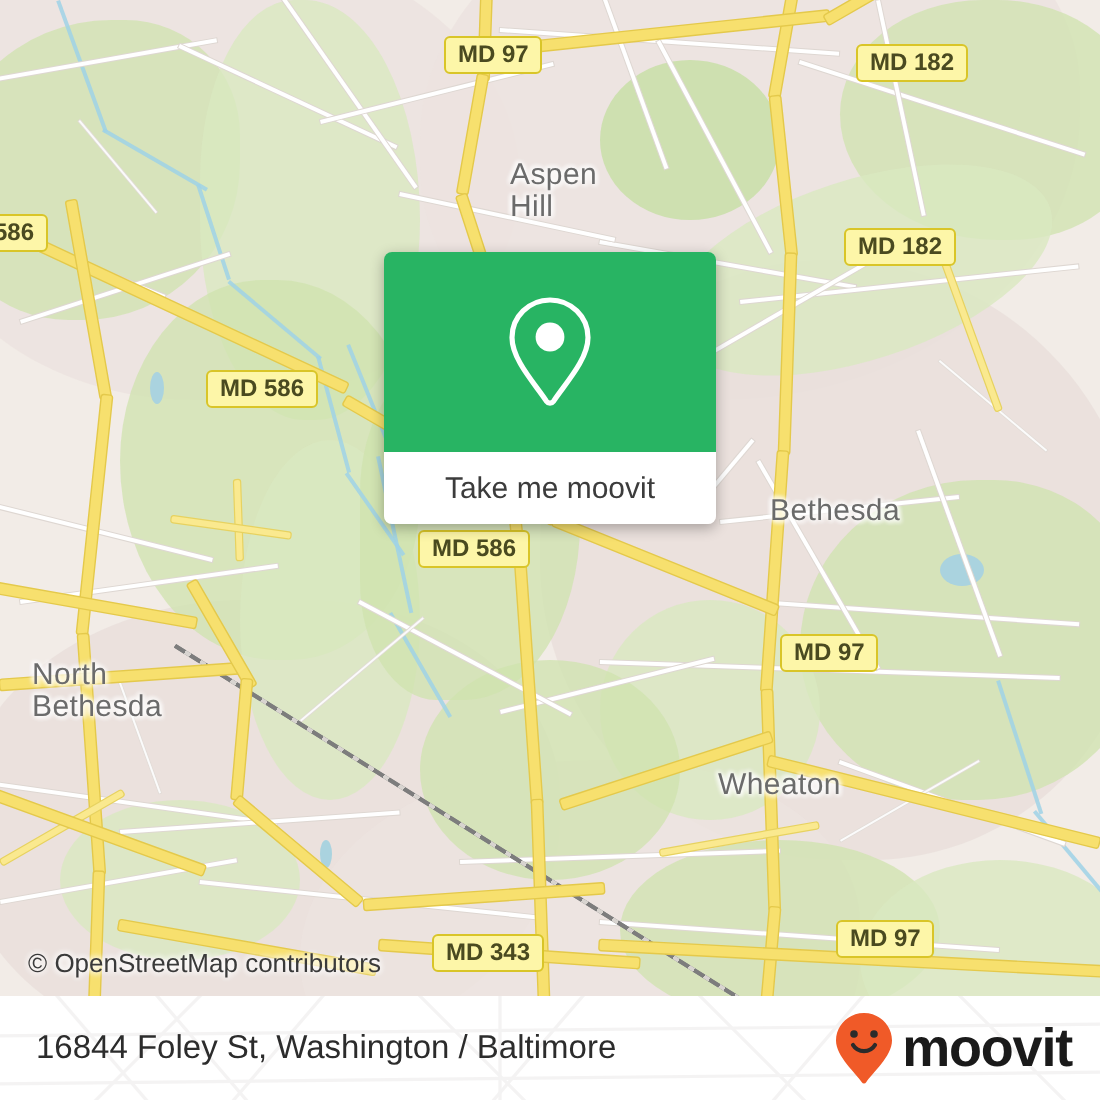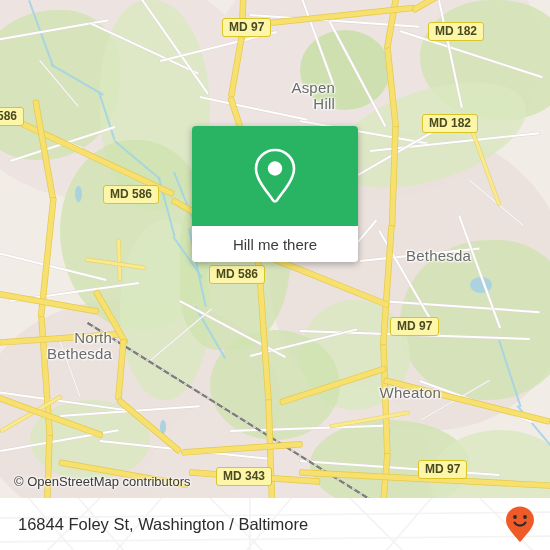--- a/index.html
+++ b/index.html
@@ -30,21 +30,21 @@
   .road.tiny{background:#fbfbfb;height:1.1px;box-shadow:0 0 0 .4px #e2dcd7;}
   .road.yellow{background:#f7e06e;height:5px;box-shadow:0 0 0 .7px #e4c94b;border-radius:1px;}
   .road.yellowthin{background:#fae98f;height:3.4px;box-shadow:0 0 0 .6px #e7d260;border-radius:1px;}
   .road.rail{background:#7d7d7d;height:1.6px;}
   .road.rail::after{content:"";position:absolute;left:0;top:0;right:0;bottom:0;
       background:repeating-linear-gradient(90deg,#7d7d7d 0 6px,#d8d4d0 6px 9px);}
   .stream{position:absolute;background:#9fd2e6;height:1.5px;transform-origin:0 0;opacity:.85;}
 
   
   .place{position:absolute;color:#6b6b6b;font-size:15px;letter-spacing:.2px;
-     text-align:right;line-height:16px;
+     text-align:left;line-height:16px;
      text-shadow:0 0 3px #fff,0 0 3px #fff,1px 1px 2px #fff,-1px -1px 2px #fff;
      white-space:pre-line;font-family:"Liberation Sans",sans-serif;}
 
   
   .shield{position:absolute;background:#fdf6a8;border:1.6px solid #d9c528;
      border-radius:3px;color:#4a4a20;font-size:12px;font-weight:bold;
      padding:1px 6px 2px 6px;line-height:14px;white-space:nowrap;
      font-family:"Liberation Sans",sans-serif;}
 
   
@@ -245,21 +245,21 @@
 
     <div id="card-tail"></div>
     <div id="card">
       <div id="card-top" style="background:#28b463;">
         <svg width="46" height="58" viewBox="0 0 46 58">
           <path d="M23 3 C12.5 3 4 11.4 4 21.7 C4 33 16 45.5 21.2 53.6 a2.2 2.2 0 0 0 3.6 0 C30 45.5 42 33 42 21.7 C42 11.4 33.5 3 23 3 Z" fill="none" stroke="#ffffff" stroke-width="2.6"></path>
           <circle cx="23" cy="21.5" r="7.2" fill="#ffffff"></circle>
         </svg>
       </div>
       <div id="card-bottom">
-        <span id="card-label">Hill me there</span>
+        <span id="card-label">Take me moovit</span>
       </div>
     </div>
 
   </div>
 
   <div id="footer">
     <svg id="footer-bg" viewBox="0 0 550 52" preserveAspectRatio="none">
       <rect x="0" y="0" width="550" height="52" fill="#ffffff"></rect>
       <g stroke="#eceaea" stroke-width="1.6" fill="none">
         <path d="M20 -10 L80 60"></path>
@@ -277,16 +277,17 @@
       </g>
     </svg>
     <div id="address">16844 Foley St, Washington / Baltimore</div>
     <div id="brand">
       <svg width="32" height="38" viewBox="0 0 32 38">
         <path d="M16 1.5 C8.3 1.5 2 7.6 2 15.2 C2 23.2 12 31.5 14.9 36.1 a1.3 1.3 0 0 0 2.2 0 C20 31.5 30 23.2 30 15.2 C30 7.6 23.7 1.5 16 1.5 Z" fill="#f05a28"></path>
         <circle cx="11" cy="12" r="1.9" fill="#2b2b2b"></circle>
         <circle cx="21" cy="12" r="1.9" fill="#2b2b2b"></circle>
         <path d="M10.5 17.5 C13 21.6 19 21.6 21.5 17.5" stroke="#2b2b2b" stroke-width="2.1" fill="none" stroke-linecap="round"></path>
       </svg>
+      <span id="brand-word">moovit</span>
     </div>
   </div>
 
 </div>
 
 </body></html>

